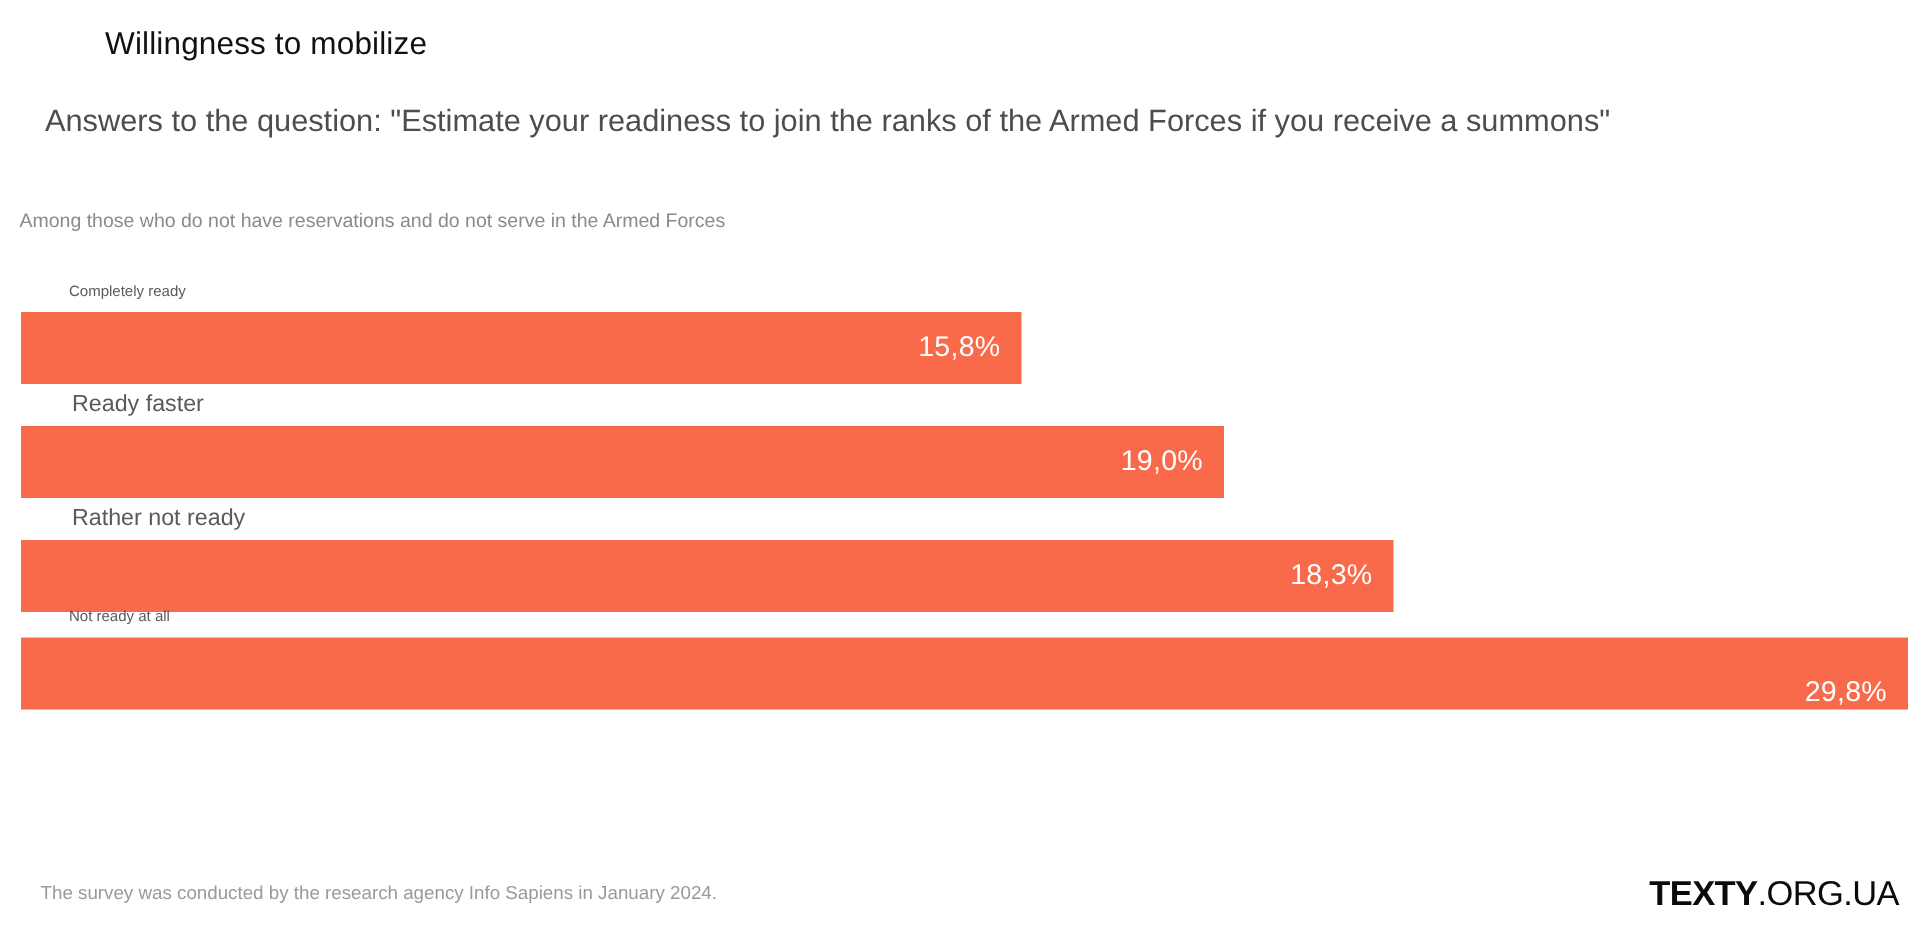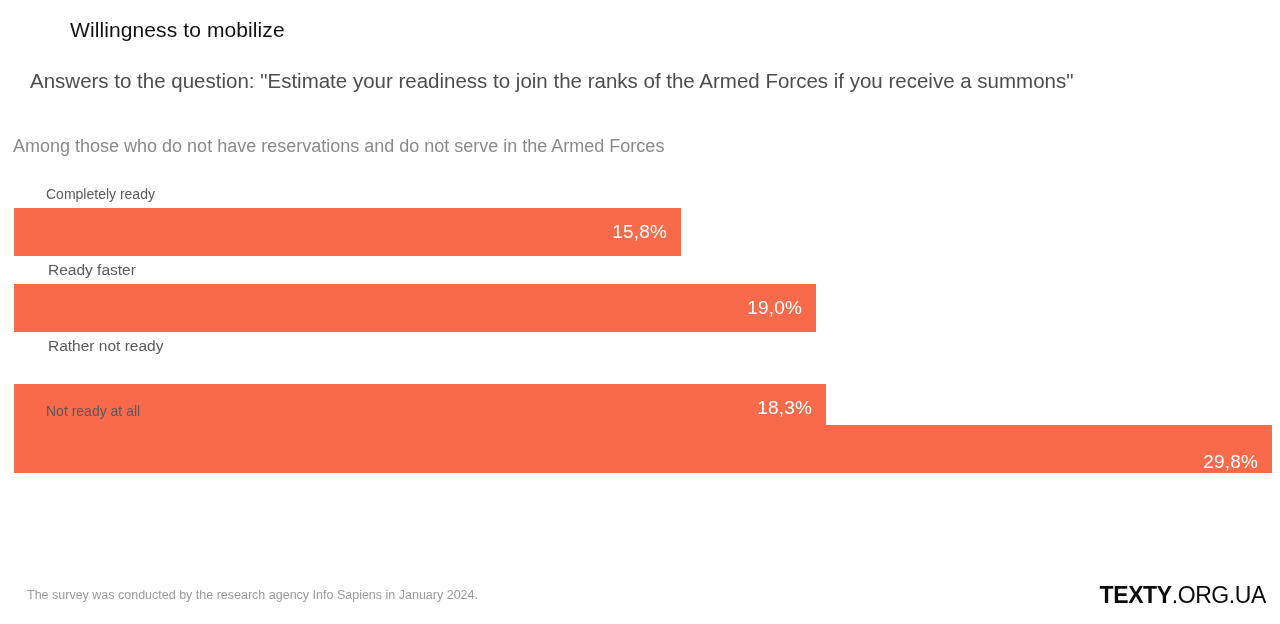--- a/index.html
+++ b/index.html
@@ -38,21 +38,21 @@
     font-size: 20.5px;
     line-height: 27px;
     color: #4d4d4d;
     font-weight: 400;
     white-space: nowrap;
   }
   .chart-note {
     position: absolute;
     left: 13px;
     top: 138px;
-    font-size: 18px;
+    font-size: 13px;
     line-height: 17px;
     color: #8a8a8a;
     font-weight: 400;
     white-space: nowrap;
   }
 
   
   .plot {
     position: absolute;
     left: 0;
@@ -67,21 +67,21 @@
     height: 76px;
   }
   .bar-label {
     position: absolute;
     left: 46px;
     top: 0px;
     color: #5a5a5a;
     white-space: nowrap;
     font-weight: 400;
   }
-  .bar-label.sm { font-size: 14px; line-height: 17px; }
+  .bar-label.sm { font-size: 10px; line-height: 17px; }
   .bar-label.lg { font-size: 15.5px; line-height: 19px; left: 48px; top: -2px; }
 
   .bar-track {
     position: absolute;
     left: 14px;
     top: 22px;
     height: 48px;
   }
   .bar {
     position: absolute;
@@ -153,21 +153,21 @@
         <div class="bar-label lg">Ready faster</div>
         <div class="bar-track">
           <div class="bar orange" style="width: 802px; padding-left: 17px;">
             <span class="bar-value">19,0%</span>
           </div>
         </div>
       </div>
       <div class="bar-row" style="top: 152px;">
         <div class="bar-label lg">Rather not ready</div>
         <div class="bar-track">
-          <div class="bar orange" style="width: 812px; margin-top: 24px;">
+          <div class="bar orange" style="width: 915px;">
             <span class="bar-value">18,3%</span>
           </div>
         </div>
       </div>
       <div class="bar-row" style="top: 217px;">
         <div class="bar-label sm">Not ready at all</div>
         <div class="bar-track">
           <div class="bar orange" style="width: 1258px; align-items: flex-end;">
             <span class="bar-value">29,8%</span>
           </div>

